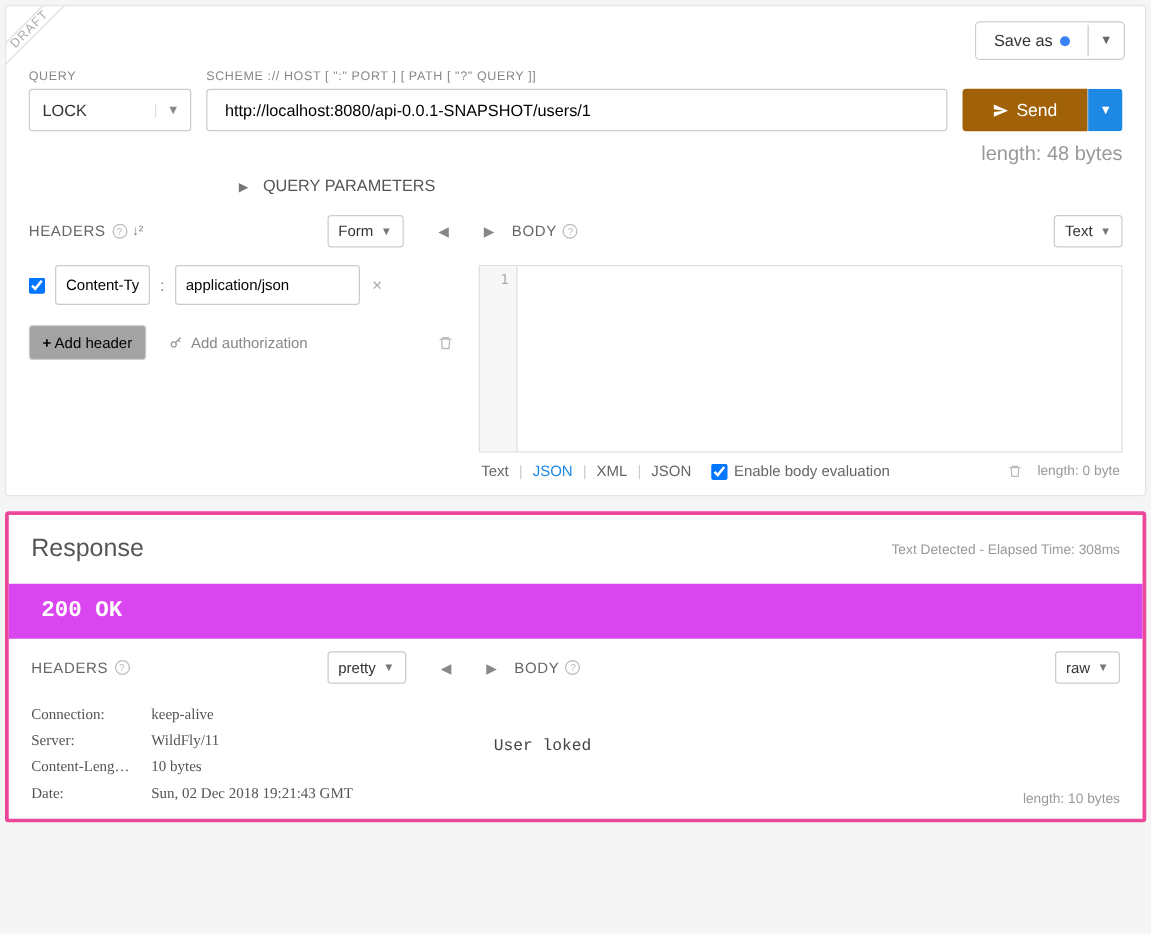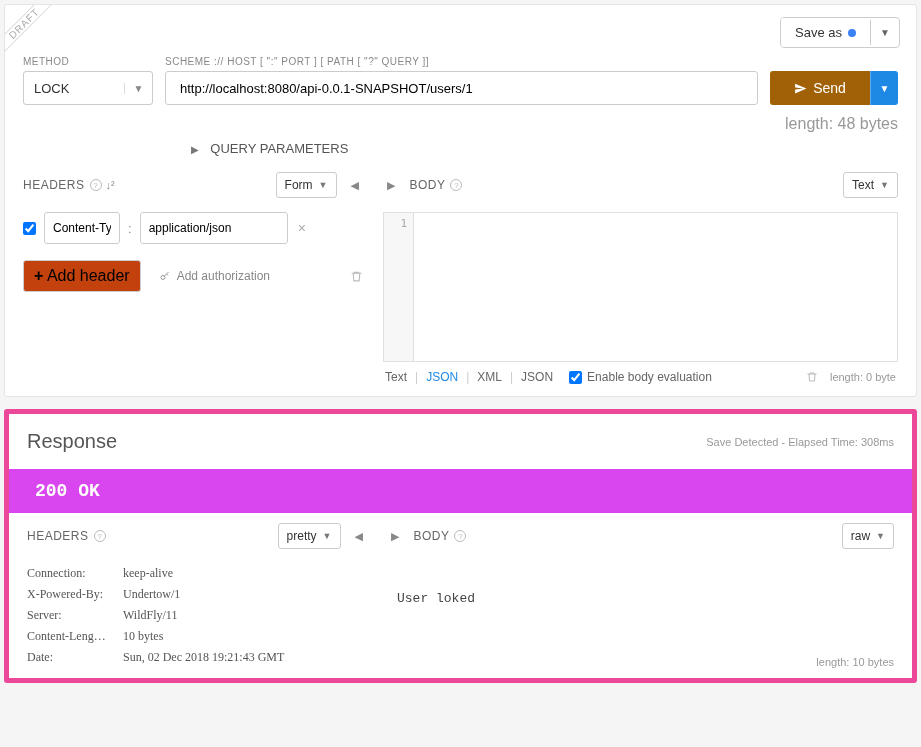--- a/index.html
+++ b/index.html
@@ -27,44 +27,44 @@
 .meta-right{margin-left:auto;font-size:16px;color:#999}
 .qp{padding:4px 18px 16px 186px;color:#555}
 .caret-r{display:inline-block;margin-right:8px;color:#777;font-size:10px}
 .panels{display:flex;padding:0 8px 12px;gap:0}
 .pane{flex:1;padding:0 10px}
 .pane-left{flex:0 0 360px}
 .pane-head{display:flex;align-items:center;margin-bottom:14px}
 .pane-title{font-size:12px;color:#666;letter-spacing:.5px}
 .qmark{display:inline-flex;align-items:center;justify-content:center;width:12px;height:12px;border:1px solid #bbb;border-radius:50%;font-size:8px;color:#bbb;margin-left:5px;vertical-align:top}
 .sorticon{font-size:11px;color:#888;margin-left:4px}
-.pane-head-right{margin-left:auto;display:flex;align-items:center;gap:10px}
+.pane-head-right{margin-left:auto;display:flex;align-items:center;gap:24px}
 .dd{border:1px solid #ccc;border-radius:3px;padding:5px 8px;display:flex;align-items:center;gap:6px;font-size:12px;cursor:pointer}
 .dd .car{font-size:9px;color:#777}
 .coll-caret{color:#888;font-size:11px;cursor:pointer;padding:2px 4px}
 .hdr-row{display:flex;align-items:center;gap:8px;margin-bottom:16px}
 .chk{width:13px;height:13px}
 .hin{height:32px;border:1px solid #ccc;border-radius:3px;padding:0 8px;font-size:12px}
 .hname{width:76px}
 .hval{width:148px}
 .colon{color:#888}
 .xbtn{color:#aaa;cursor:pointer;font-size:14px;padding:0 2px}
 .hdr-actions{display:flex;align-items:center;gap:18px}
-.addhdr{border:1px solid #ccc;background:#c2410c;border-radius:3px;padding:6px 10px;cursor:pointer;font-size:16px}
+.addhdr{border:1px solid #ccc;background:#a3a3a3;border-radius:3px;padding:6px 10px;cursor:pointer;font-size:12px}
 .auth{color:#888;font-size:12px;cursor:pointer;display:flex;align-items:center;gap:6px}
 .trash{margin-left:auto;color:#bbb;cursor:pointer}
 .body-editor{border:1px solid #e0e0e0;min-height:150px;display:flex}
 .gutter{width:30px;background:#f7f7f7;border-right:1px solid #e0e0e0;text-align:right;padding:4px 6px;font-size:11px;color:#aaa;font-family:monospace}
 .body-foot{display:flex;align-items:center;padding:8px 2px 0;font-size:12px;color:#666;gap:8px}
 .fmt{cursor:pointer}
 .fmt.active{color:#1e88e5}
 .sep{color:#ccc}
 .chklbl{display:flex;align-items:center;gap:5px;margin-left:8px}
 .foot-right{margin-left:auto;display:flex;align-items:flex-end;gap:12px;color:#999;font-size:11px}
-.resp-card{background:#fff;border:5px solid #ec4899;border-radius:3px;margin:0 4px}
+.resp-card{background:#fff;border:3px solid #ec4899;border-radius:3px;margin:0 4px}
 .resp-hd{display:flex;align-items:center;padding:16px 18px}
 .resp-title{font-size:20px;color:#555}
 .resp-meta{margin-left:auto;font-size:11px;color:#999}
 .status-bar{background:#d946ef;color:#fff;padding:12px 26px;font-family:"Consolas","Courier New",monospace;font-size:18px;font-weight:bold}
 .resp-panels{display:flex;padding:10px 8px}
 .resp-left{flex:0 0 360px;padding:0 10px}
 .resp-right{flex:1;padding:0 10px;position:relative}
 .kv{font-family:Liberation Serif, serif;font-size:12px;color:#555;line-height:1.75}
 .kv-row{display:flex}
 .kv-k{width:96px;white-space:nowrap;overflow:hidden;text-overflow:ellipsis}
@@ -83,21 +83,21 @@
       <div class="saveas-btn">
         <span>Save as</span>
         <span class="saveas-dot"></span>
       </div>
       <div class="saveas-caret">▼</div>
     </div>
   </div>
 
   <div class="req-row">
     <div class="method-col">
-      <div class="lbl">METHOD</div>
+      <div class="lbl">QUERY</div>
       <div class="select">
         <div class="select-val">LOCK</div>
         <div class="select-caret">▼</div>
       </div>
     </div>
     <div class="url-col">
       <div class="lbl">SCHEME :// HOST [ ":" PORT ] [ PATH [ "?" QUERY ]]</div>
       <input class="url-input" value="http://localhost:8080/api-0.0.1-SNAPSHOT/users/1" style="">
     </div>
     <div class="send-col">
@@ -200,21 +200,21 @@
           <span>length: 0 byte</span>
         </span>
       </div>
     </div>
   </div>
 </div>
 
 <div class="resp-card">
   <div class="resp-hd">
     <span class="resp-title">Response</span>
-    <span class="resp-meta">Save Detected - Elapsed Time: 308ms</span>
+    <span class="resp-meta">Text Detected - Elapsed Time: 308ms</span>
   </div>
   <div class="status-bar">200  OK</div>
 
   <div class="resp-panels">
     <div class="resp-left">
       <div class="pane-head">
         <span class="pane-title">HEADERS</span>
         <span class="qmark">?</span>
         <div class="pane-head-right">
           <div class="dd">
@@ -223,24 +223,20 @@
           </div>
           <span class="coll-caret">◀</span>
         </div>
       </div>
       <div class="kv" id="resp-kv">
           <div class="kv-row">
             <div class="kv-k">Connection:</div>
             <div>keep-alive</div>
           </div>
           <div class="kv-row">
-            <div class="kv-k">X-Powered-By:</div>
-            <div>Undertow/1</div>
-          </div>
-          <div class="kv-row">
             <div class="kv-k">Server:</div>
             <div>WildFly/11</div>
           </div>
           <div class="kv-row">
             <div class="kv-k">Content-Leng…</div>
             <div>10 bytes</div>
           </div>
           <div class="kv-row">
             <div class="kv-k">Date:</div>
             <div>Sun, 02 Dec 2018 19:21:43 GMT</div>

